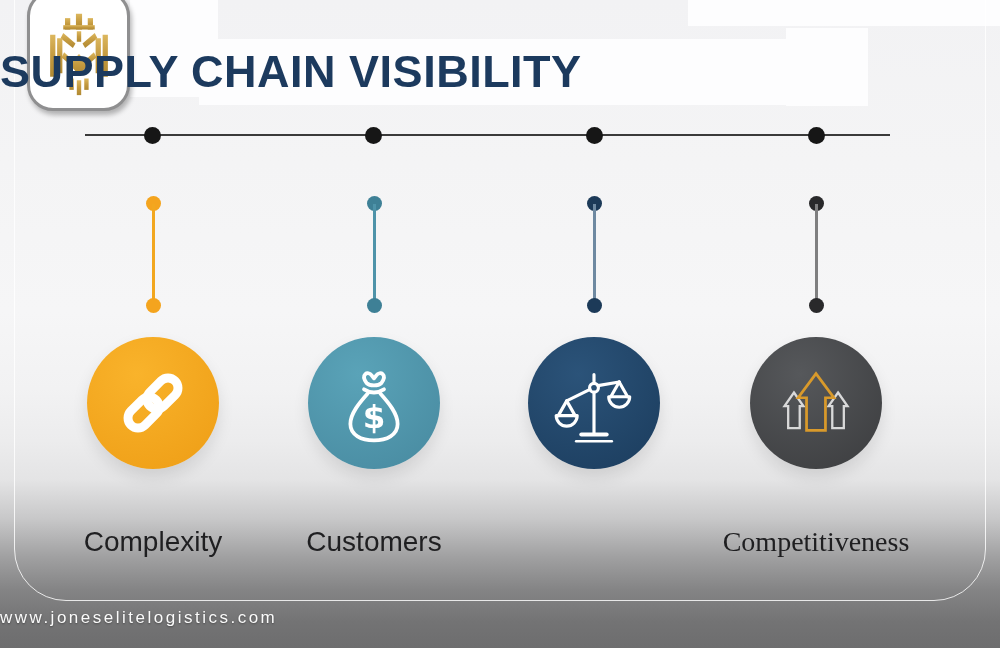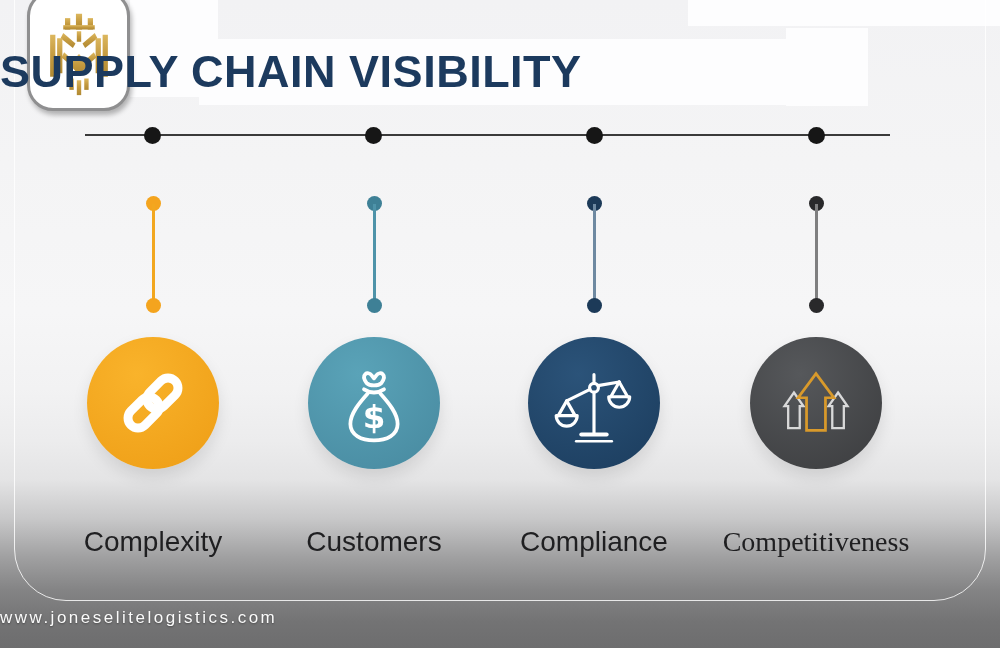--- a/index.html
+++ b/index.html
@@ -178,21 +178,20 @@
           <line x1="14" y1="38" x2="22" y2="52"></line>
           <path d="M4,52 L24,52 A10,10 0 0 1 4,52 Z"></path>
           <line x1="64" y1="20" x2="56" y2="34"></line>
           <line x1="64" y1="20" x2="72" y2="34"></line>
           <path d="M54,34 L74,34 A10,10 0 0 1 54,34 Z"></path>
           <line x1="28" y1="70" x2="52" y2="70" stroke-width="4"></line>
           <line x1="23" y1="76.5" x2="57" y2="76.5" stroke-width="2.4"></line>
         </g>
       </svg>
     </div>
-    <div class="label">Compliance</div>
   </div>
 
   <div class="item i4">
     <div class="dot top"></div>
     <div class="vline"></div>
     <div class="dot bottom"></div>
     <div class="circle">
       <svg width="84" height="84" viewBox="0 0 80 80">
         <g fill="none" stroke-linejoin="miter">
           <path d="M19,30 L28,43 L24.5,43 L24.5,64 L13.5,64 L13.5,43 L10,43 Z" stroke="#d9d9d9" stroke-width="2.2"></path>

